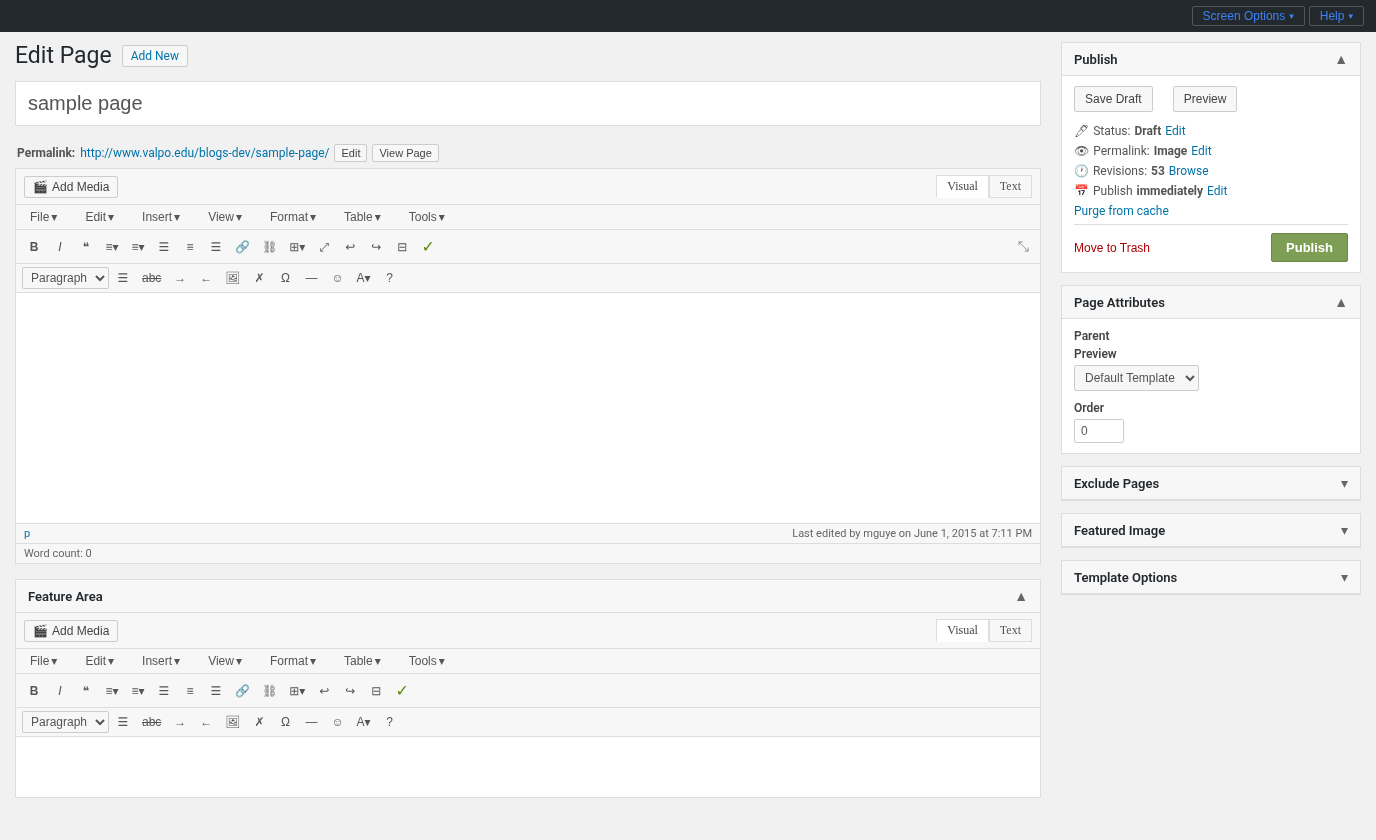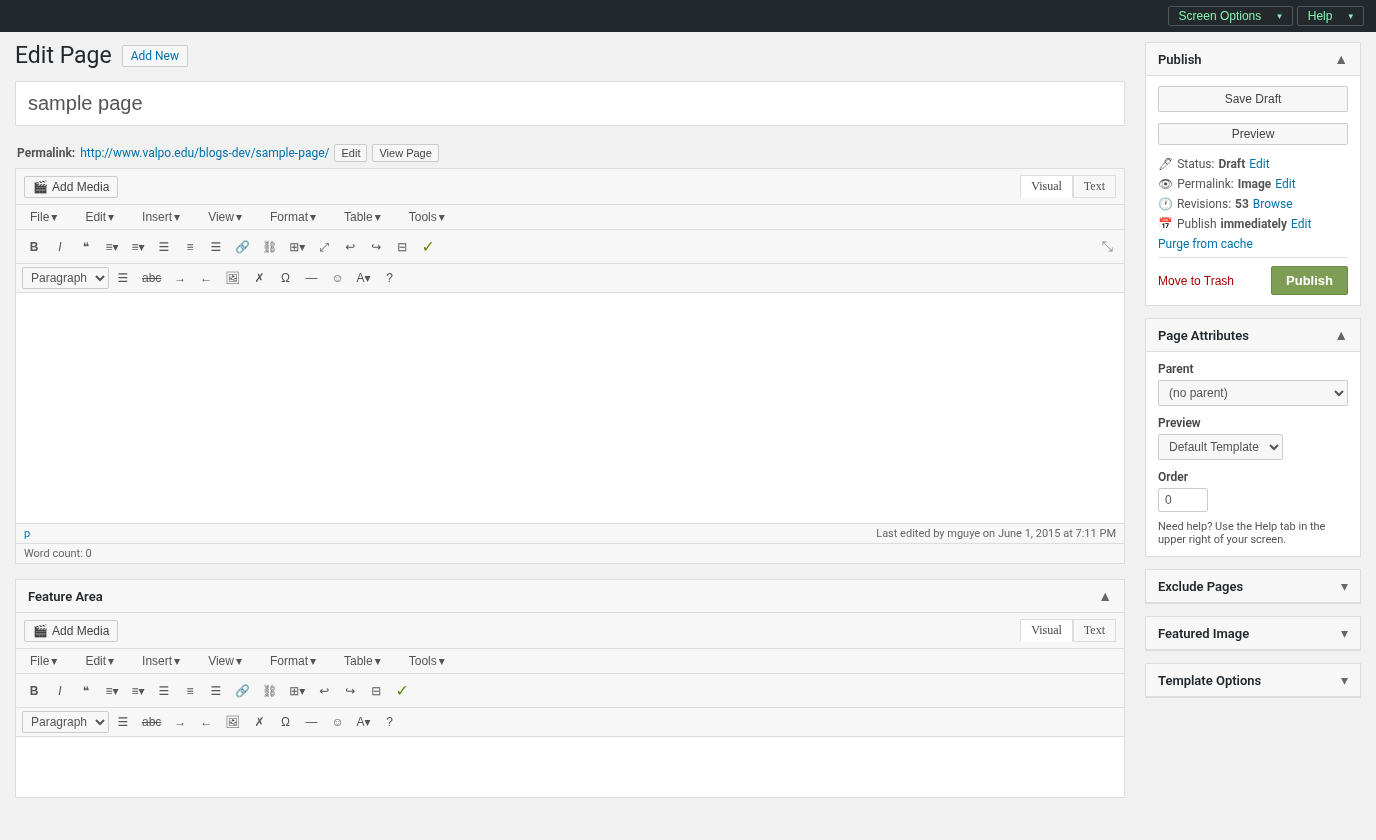--- a/index.html
+++ b/index.html
@@ -1,20 +1,20 @@
 <!DOCTYPE html>
 <html><head>
   <meta charset="utf-8">
   <style>
     * { box-sizing: border-box; margin: 0; padding: 0; }
     body { font-family: -apple-system, BlinkMacSystemFont, "Segoe UI", Roboto, sans-serif; font-size: 13px; background: #f1f1f1; color: #444; }
 
     
     .top-bar { background: #23282d; height: 32px; display: flex; align-items: center; justify-content: flex-end; padding: 0 12px; gap: 4px; }
-    .top-bar-btn { background: transparent; border: 1px solid #555; color: #86efac; padding: 2px 10px; font-size: 12px; cursor: pointer; border-radius: 2px; display: flex; align-items: center; gap: 16px; }
+    .top-bar-btn { background: transparent; border: 1px solid #555; color: #3b82f6; padding: 2px 10px; font-size: 12px; cursor: pointer; border-radius: 2px; display: flex; align-items: center; gap: 4px; }
     .chevron-down { font-size: 9px; }
 
     
     .main-wrap { display: flex; gap: 0; padding: 10px 15px 20px 15px; }
 
     
     .content-area { flex: 1; min-width: 0; margin-right: 20px; }
 
     
     .page-header { display: flex; align-items: center; gap: 10px; margin-bottom: 12px; }
@@ -60,28 +60,28 @@
 
     
     .word-count-bar { background: #f7f7f7; border-top: 1px solid #ddd; padding: 3px 8px; display: flex; justify-content: space-between; font-size: 11px; color: #666; }
 
     
     .feature-area-box { background: #fff; border: 1px solid #ddd; margin-bottom: 15px; }
     .feature-area-header { background: #f7f7f7; border-bottom: 1px solid #ddd; padding: 8px 12px; display: flex; justify-content: space-between; align-items: center; font-size: 13px; font-weight: 600; color: #23282d; cursor: pointer; }
     .collapse-btn { background: none; border: none; cursor: pointer; color: #666; font-size: 14px; }
 
     
-    .sidebar { width: 216px; flex-shrink: 0; }
+    .sidebar { width: 300px; flex-shrink: 0; }
     .sidebar-box { background: #fff; border: 1px solid #ddd; margin-bottom: 12px; }
     .sidebar-box-header { background: #f7f7f7; border-bottom: 1px solid #ddd; padding: 8px 12px; display: flex; justify-content: space-between; align-items: center; font-size: 13px; font-weight: 600; color: #23282d; }
     .sidebar-box-header .collapse-arrow { color: #666; font-size: 14px; cursor: pointer; background: none; border: none; }
     .sidebar-box-content { padding: 10px 12px; }
 
     
-    .publish-actions { display: flex; gap: 11px; margin-bottom: 12px; flex-direction: column; }
+    .publish-actions { display: flex; gap: 20px; margin-bottom: 12px; }
     .save-draft-btn { background: #f7f7f7; border: 1px solid #ccc; color: #444; padding: 5px 10px; font-size: 12px; cursor: pointer; border-radius: 2px; }
     .preview-btn { background: #f7f7f7; border: 1px solid #ccc; color: #444; padding: 3px 10px; font-size: 12px; cursor: pointer; border-radius: 2px; float: right; }
     .publish-meta { font-size: 12px; color: #555; margin-bottom: 6px; display: flex; align-items: center; gap: 4px; }
     .publish-meta a { color: #0073aa; text-decoration: none; }
     .publish-footer { display: flex; justify-content: space-between; align-items: center; padding-top: 8px; border-top: 1px solid #ddd; margin-top: 6px; }
     .move-to-trash { color: #a00; font-size: 12px; text-decoration: none; cursor: pointer; background: none; border: none; }
     .publish-btn { background: #7e9e55; border: 1px solid #6a8947; color: #fff; padding: 6px 14px; font-size: 13px; cursor: pointer; border-radius: 2px; font-weight: 600; }
     .purge-cache { color: #0073aa; font-size: 12px; text-decoration: none; cursor: pointer; margin-bottom: 4px; display: block; }
 
     
@@ -368,35 +368,29 @@
       </div>
     </div>
 
     <div class="sidebar-box">
       <div class="sidebar-box-header">
         <span>Page Attributes</span>
         <button class="collapse-arrow">▲</button>
       </div>
       <div class="sidebar-box-content">
         <div class="field-label">Parent</div>
-        <select class="field-select">
-          <option>(no parent)</option>
-        </select>
 
         <div class="field-label">Preview</div>
         <select class="field-select" style="width: auto;">
           <option>Default Template</option>
         </select>
 
         <div class="field-label">Order</div>
         <input class="field-input" type="text" value="0" style="">
 
-        <div class="help-text">
-          <span>Need help? Use the Help tab in the upper right of your screen.</span>
-        </div>
       </div>
     </div>
 
     <div class="sidebar-box">
       <div class="sidebar-box-header sidebar-box-header-collapsible">
         <span>Exclude Pages</span>
         <button class="collapse-arrow">▾</button>
       </div>
     </div>
 

